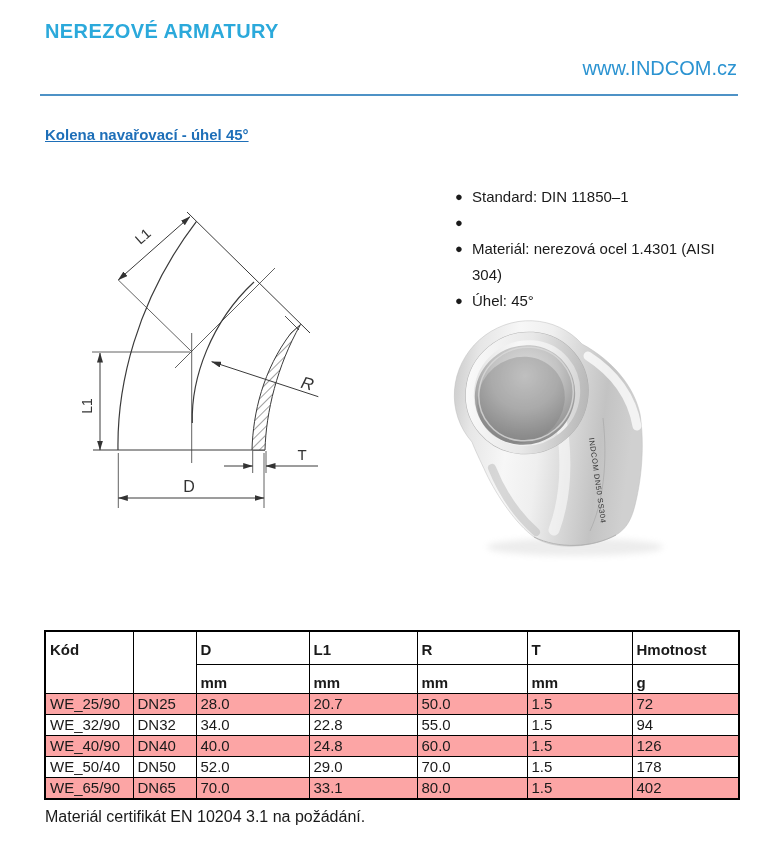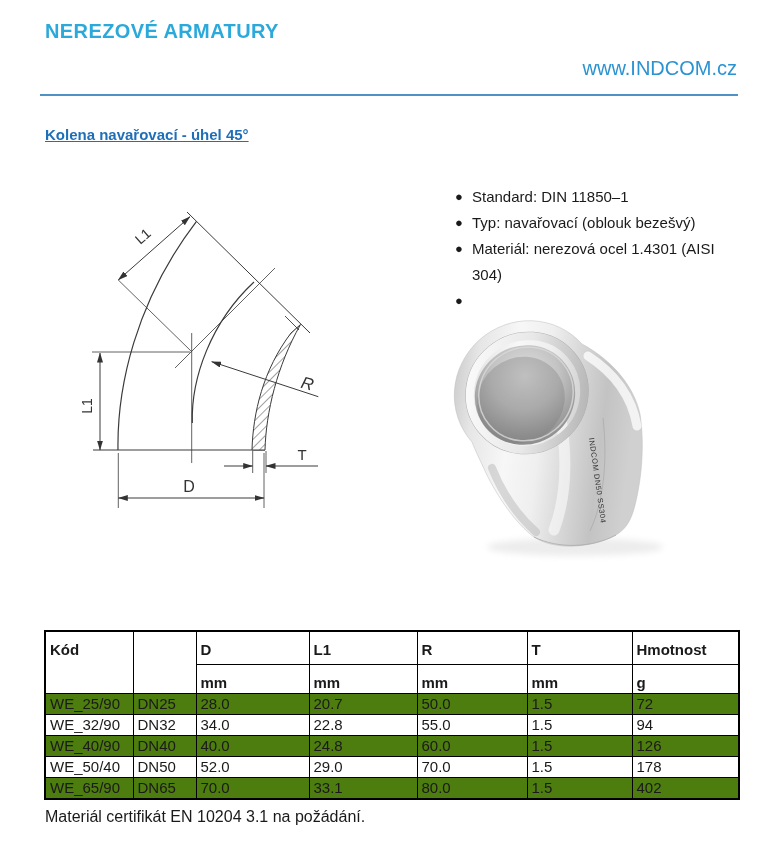--- a/index.html
+++ b/index.html
@@ -37,21 +37,21 @@
     font-size:15px; border:2px solid #000;
   }
   table.dims th, table.dims td {
     border:1px solid #000; padding:1px 4px; overflow:hidden;
     white-space:nowrap; line-height:18px;
   }
   table.dims th { text-align:left; font-weight:bold; vertical-align:top; padding-top:9px; }
   tr.hdr-top td, tr.hdr-top th { height:22px; }
   tr.hdr-units th { height:18px; }
   tr.data-row td { height:18px; vertical-align:middle; }
-  tr.gray { background:#4d7c0f; }
+  tr.gray { background:#fca5a5; }
   .footer-note { position:absolute; left:45px; top:808px; font-size:16px; }
   svg text { fill:#333; }
 </style>
 </head>
 <body>
 
 <div class="page">
 
   <div class="brand">NEREZOVÉ ARMATURY</div>
   <a class="website">www.INDCOM.cz</a>
@@ -151,28 +151,28 @@
     <text transform="translate(149,120) rotate(82)" font-size="7.5" letter-spacing="0.6" fill="#9f9366">INDCOM DN50 SS304</text>
   </svg>
 
   <div class="specs">
     <div class="spec-item">
       <span class="spec-bullet">●</span>
       <span class="spec-text">Standard: DIN 11850–1</span>
     </div>
     <div class="spec-item">
       <span class="spec-bullet">●</span>
-      <span class="spec-text">Typ: navařovací (oblouk bezešvý)</span>
     </div>
     <div class="spec-item">
       <span class="spec-bullet">●</span>
       <span class="spec-text">Materiál: nerezová ocel 1.4301 (AISI 304)</span>
     </div>
     <div class="spec-item">
       <span class="spec-bullet">●</span>
+      <span class="spec-text">Úhel: 45°</span>
     </div>
   </div>
 
   <div class="table-wrap">
     <table class="dims">
       <colgroup>
         <col style="width:88px">
           <col style="width:63px">
           <col style="width:113px">
         <col style="width:108px">

